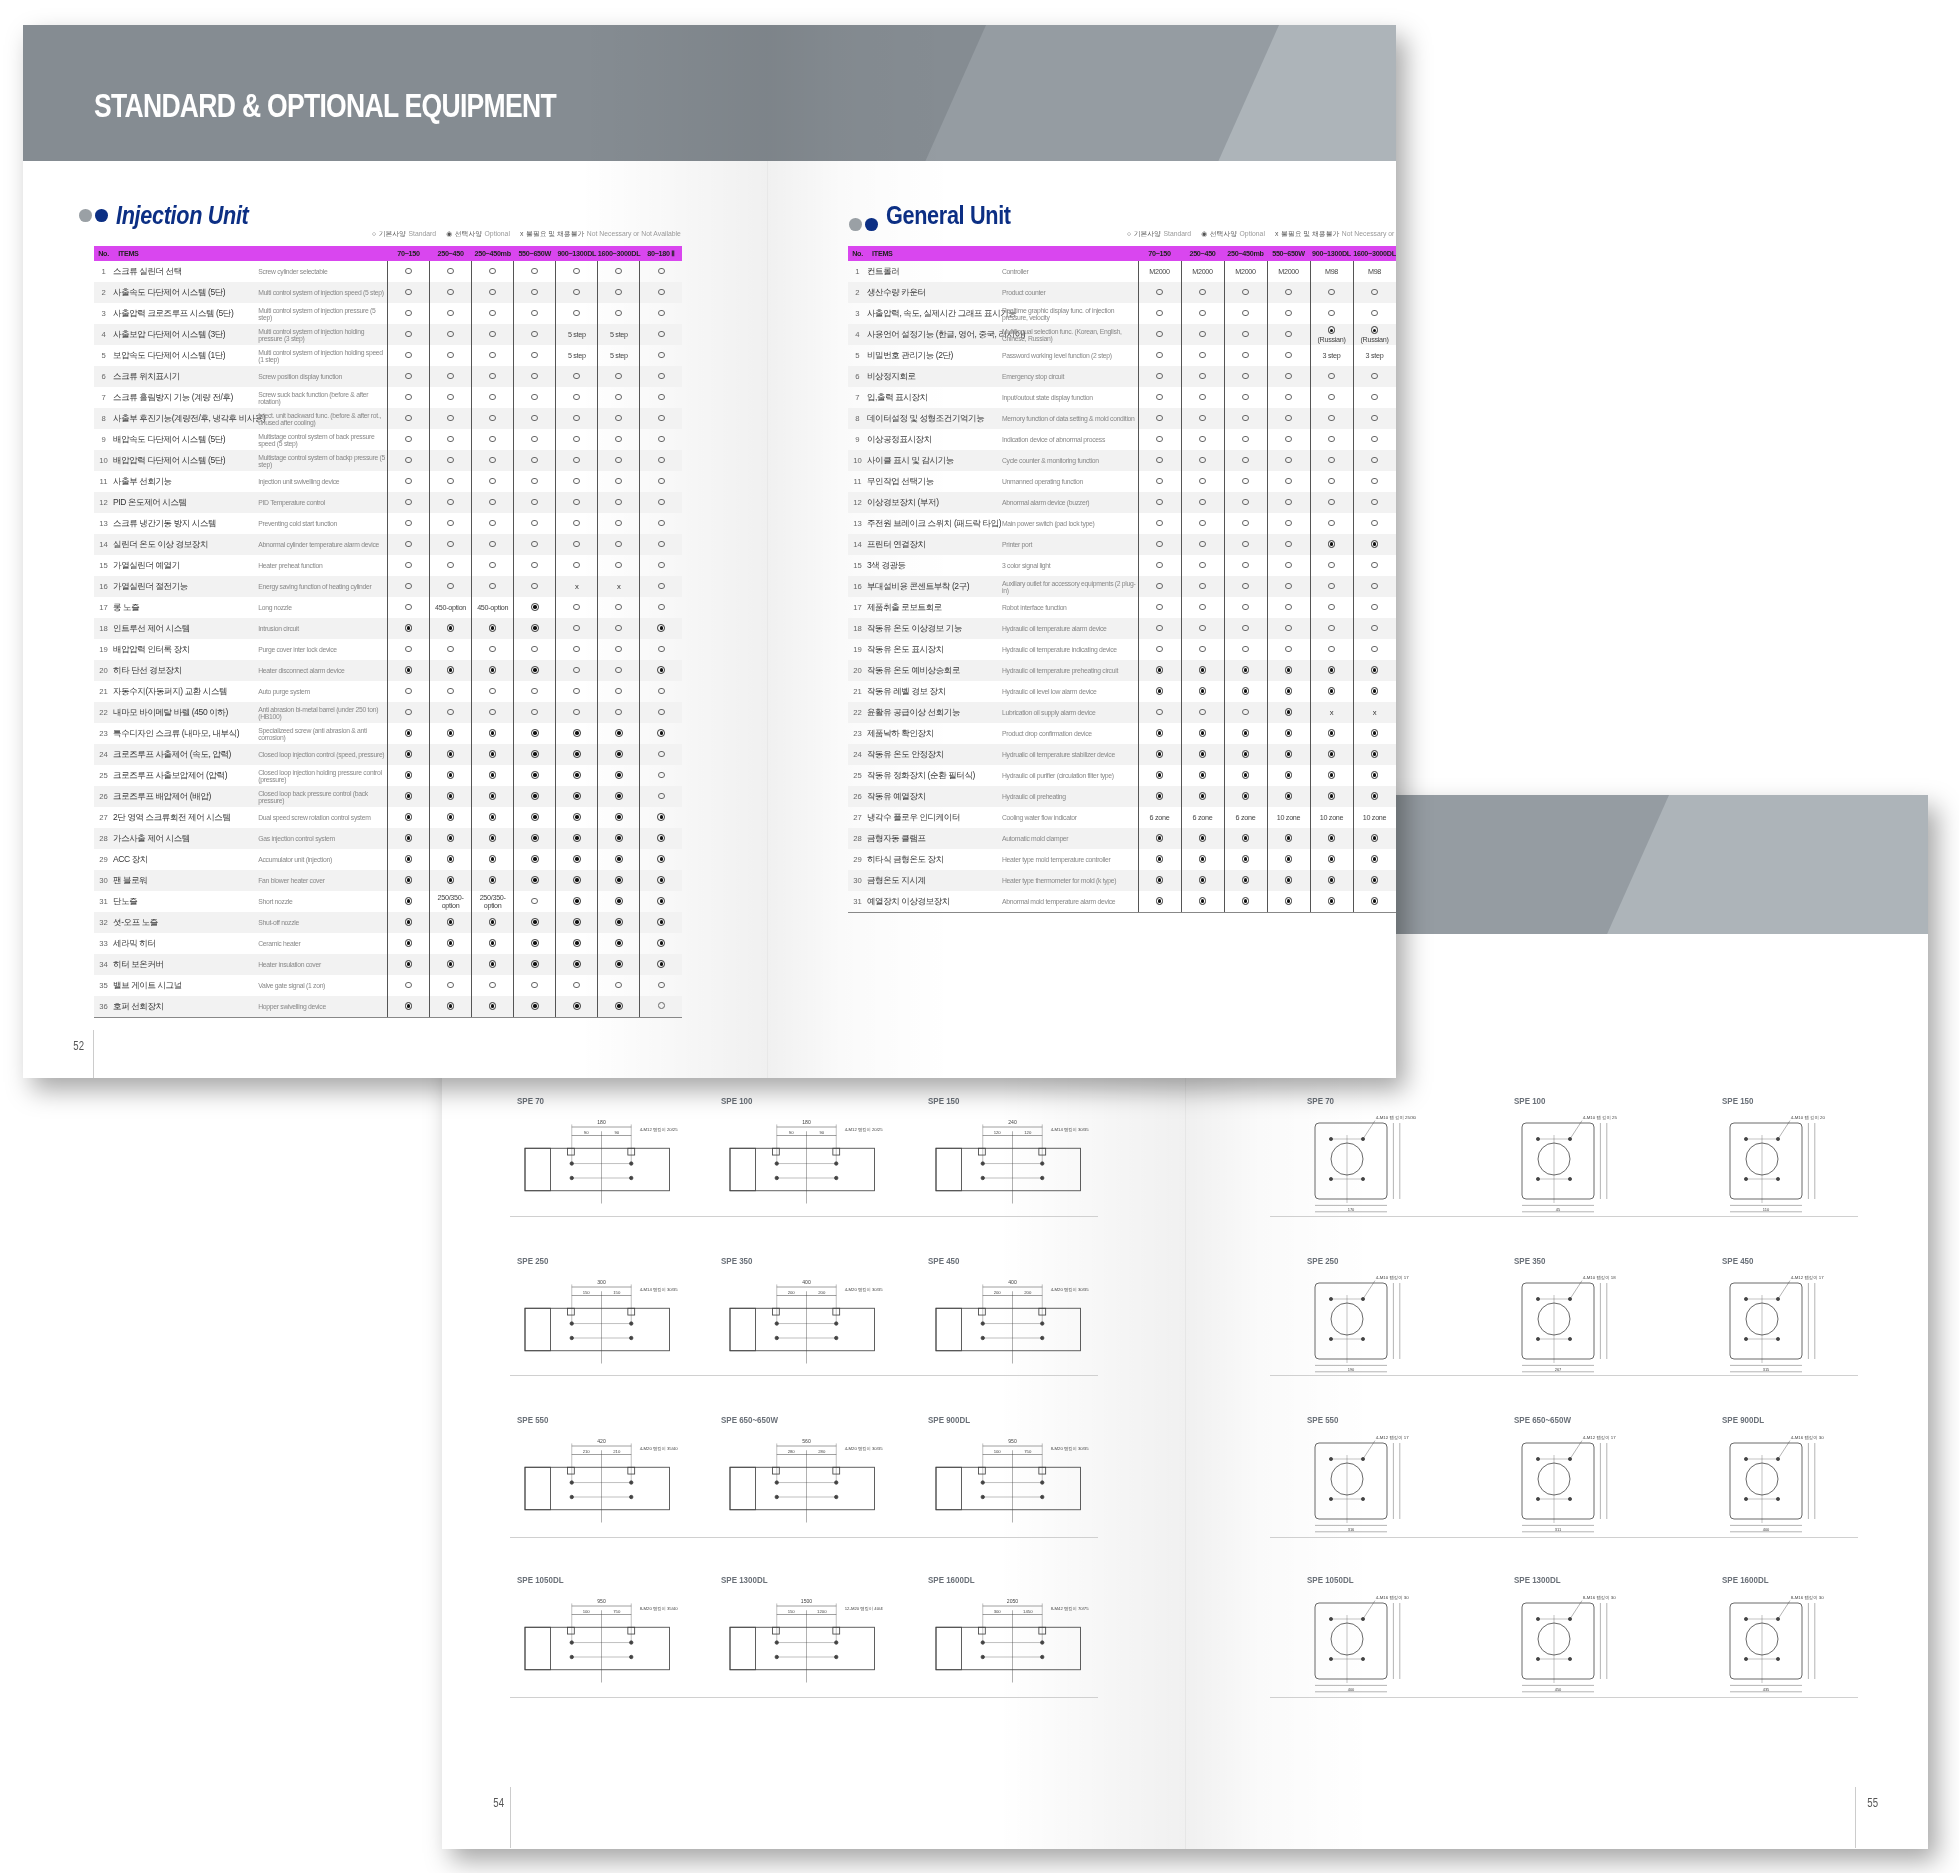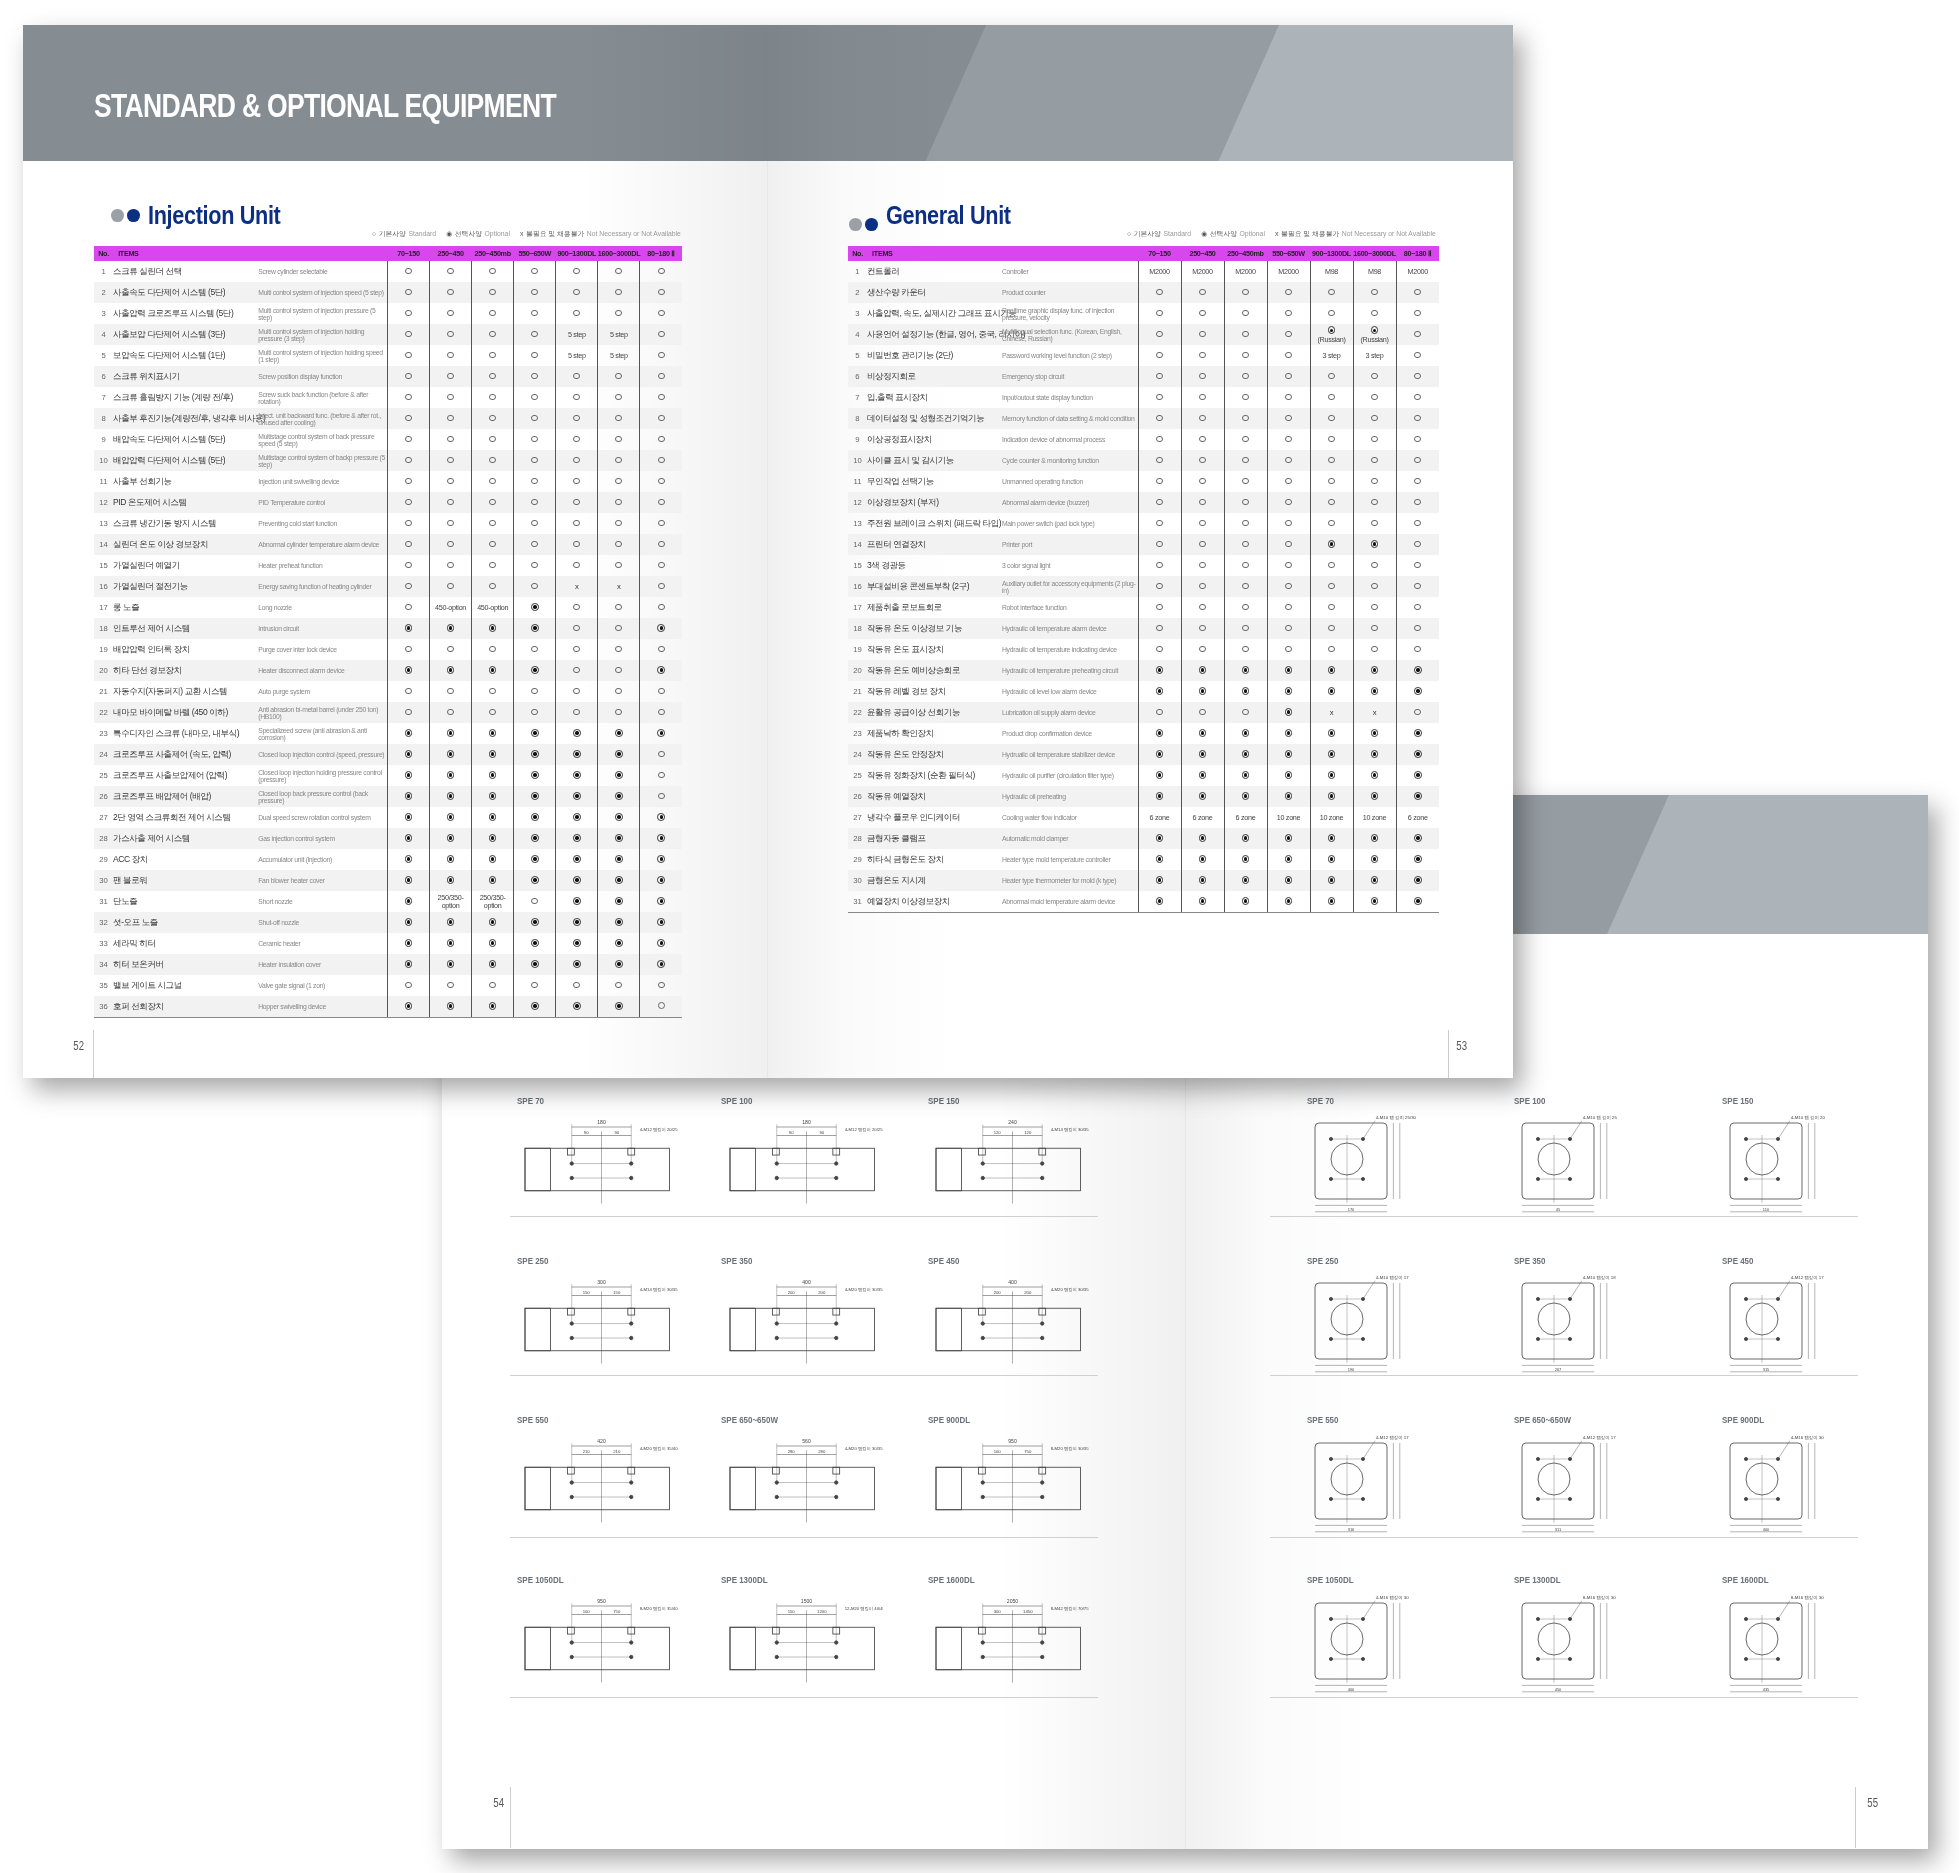--- a/index.html
+++ b/index.html
@@ -611,31 +611,31 @@
 <div class="sep" style="left: 68px; width: 588px; top: 421px;"></div>
     <div class="sep" style="left: 828px; width: 588px; top: 421px;"></div>
     <div class="sep" style="left: 68px; width: 588px; top: 580px;"></div>
     <div class="sep" style="left: 828px; width: 588px; top: 580px;"></div>
     <div class="sep" style="left: 68px; width: 588px; top: 742px;"></div>
     <div class="sep" style="left: 828px; width: 588px; top: 742px;"></div>
     <div class="sep" style="left: 68px; width: 588px; top: 902px;"></div>
     <div class="sep" style="left: 828px; width: 588px; top: 902px;"></div>
   </div>
 
-<div class="spread" style="left:23px; top:25px; width:1490px; height:1053px; z-index:2;">
+<div class="spread" style="left:23px; top:25px; width:1373px; height:1053px; z-index:2;">
   <div class="banner">
     <div class="stripe1" style="left:963px; width:443px;"></div>
     <div class="stripe2" style="left:1256px; width:341px;"></div>
   </div>
   <div class="banner-title">STANDARD &amp; OPTIONAL EQUIPMENT</div>
   <div class="spine" style="left:557px;"></div>
   <div class="spine r" style="left:744px;"></div>
   <div style="position:absolute; left:744px; top:136px; bottom:0; width:0.9px; background:#e8e8e8;"></div>
 
-  <div class="section-title" style="left:88px; top:175px;">
+  <div class="section-title" style="left:56px; top:175px;font-style:italic;">
     <span class="dot grey"></span>
     <span class="dot blue"></span>
     <span class="t">Injection Unit</span>
   </div>
   <div class="legend" style="left:349px; top:204px;">
     <span><span class="g">○</span><span>기본사양</span><span class="en">Standard</span></span>
     <span><span class="g">◉</span><span>선택사양</span><span class="en">Optional</span></span>
     <span><span class="g">x</span><span>불필요 및 채용불가</span><span class="en">Not Necessary or Not Available</span></span>
   </div>
   <table class="eq" id="inj-table" style="left:71px; top:221px; width:588px;">

